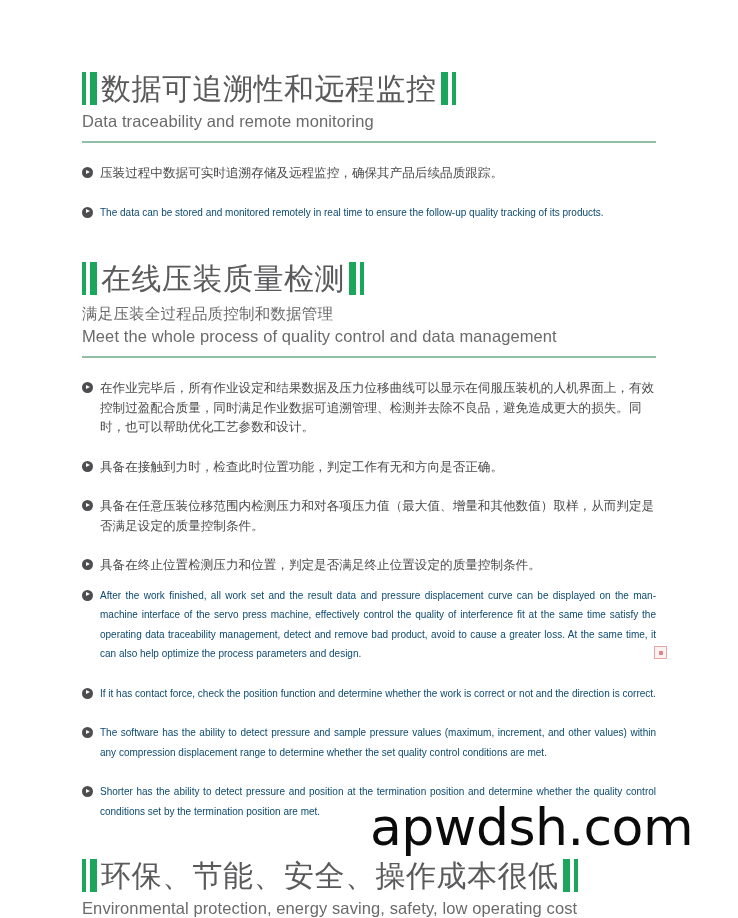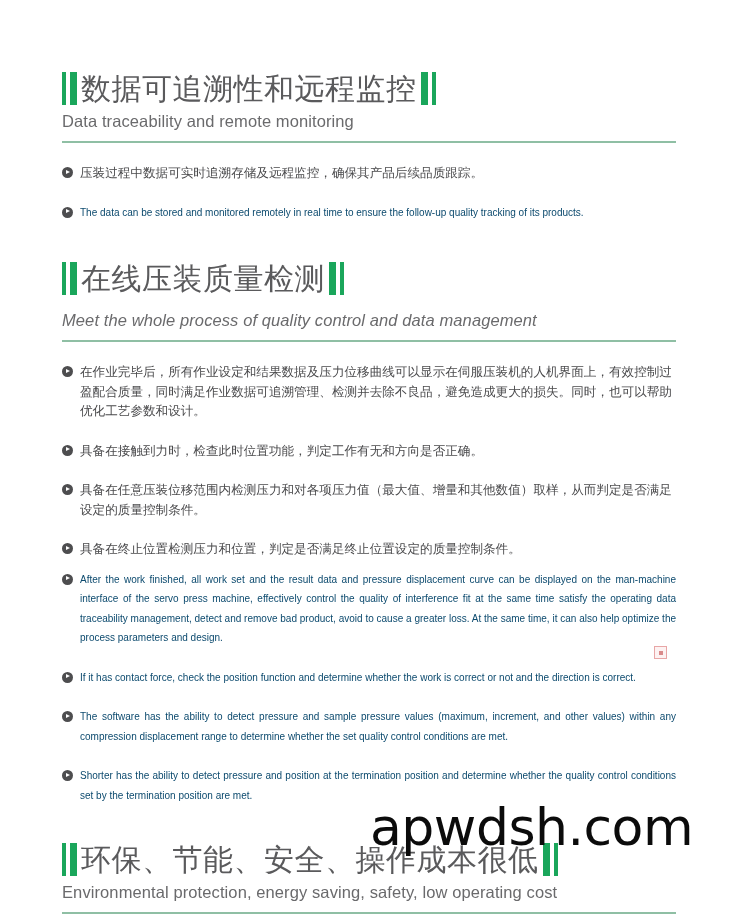--- a/index.html
+++ b/index.html
@@ -13,21 +13,21 @@
     font-family: "Liberation Sans", "DejaVu Sans", sans-serif;
     color: #59595b;
     position: relative;
     overflow: hidden;
   }
   .page {
     position: relative;
     width: 738px;
     height: 918px;
     box-sizing: border-box;
-    padding: 0 62px;
+    padding: 0 82px;
   }
 
   
   .section { position: relative; }
   .sec-1 { padding-top: 72px; }
   .sec-2 { padding-top: 38px; }
   .sec-3 { padding-top: 36px; }
 
   .heading-row {
     display: flex;
@@ -65,21 +65,21 @@
     margin-top: 9px;
     letter-spacing: 0.2px;
     font-family: "DejaVu Sans", "Liberation Sans", sans-serif;
   }
   .subtitle-en {
     font-size: 16.5px;
     color: #6a6a6c;
     margin-top: 7px;
     letter-spacing: 0.1px;
   }
-  .subtitle-en.tight { margin-top: 16px; font-style: italic; }
+  .subtitle-en.tight { margin-top: 2px; }
 
   .rule {
     height: 2px;
     background: #8fbfa4;
     margin-top: 10px;
     margin-bottom: 9px;
   }
 
   
   ul.bullets {
@@ -202,20 +202,21 @@
       <span class="bracket left">
         <span class="bar thin"></span>
           <span class="bar"></span>
       </span>
       <span class="heading-cn">在线压装质量检测</span>
       <span class="bracket right">
         <span class="bar"></span>
           <span class="bar thin"></span>
       </span>
     </div>
+    <div class="subtitle-cn">满足压装全过程品质控制和数据管理</div>
     <div class="subtitle-en tight">Meet the whole process of quality control and data management</div>
     <div class="rule"></div>
     <ul class="bullets">
       <li>
         <span class="bullet-icon"></span>
         <span class="txt-cn">在作业完毕后，所有作业设定和结果数据及压力位移曲线可以显示在伺服压装机的人机界面上，有效控制过盈配合质量，同时满足作业数据可追溯管理、检测并去除不良品，避免造成更大的损失。同时，也可以帮助优化工艺参数和设计。</span>
       </li>
       <li>
         <span class="bullet-icon"></span>
         <span class="txt-cn">具备在接触到力时，检查此时位置功能，判定工作有无和方向是否正确。</span>

